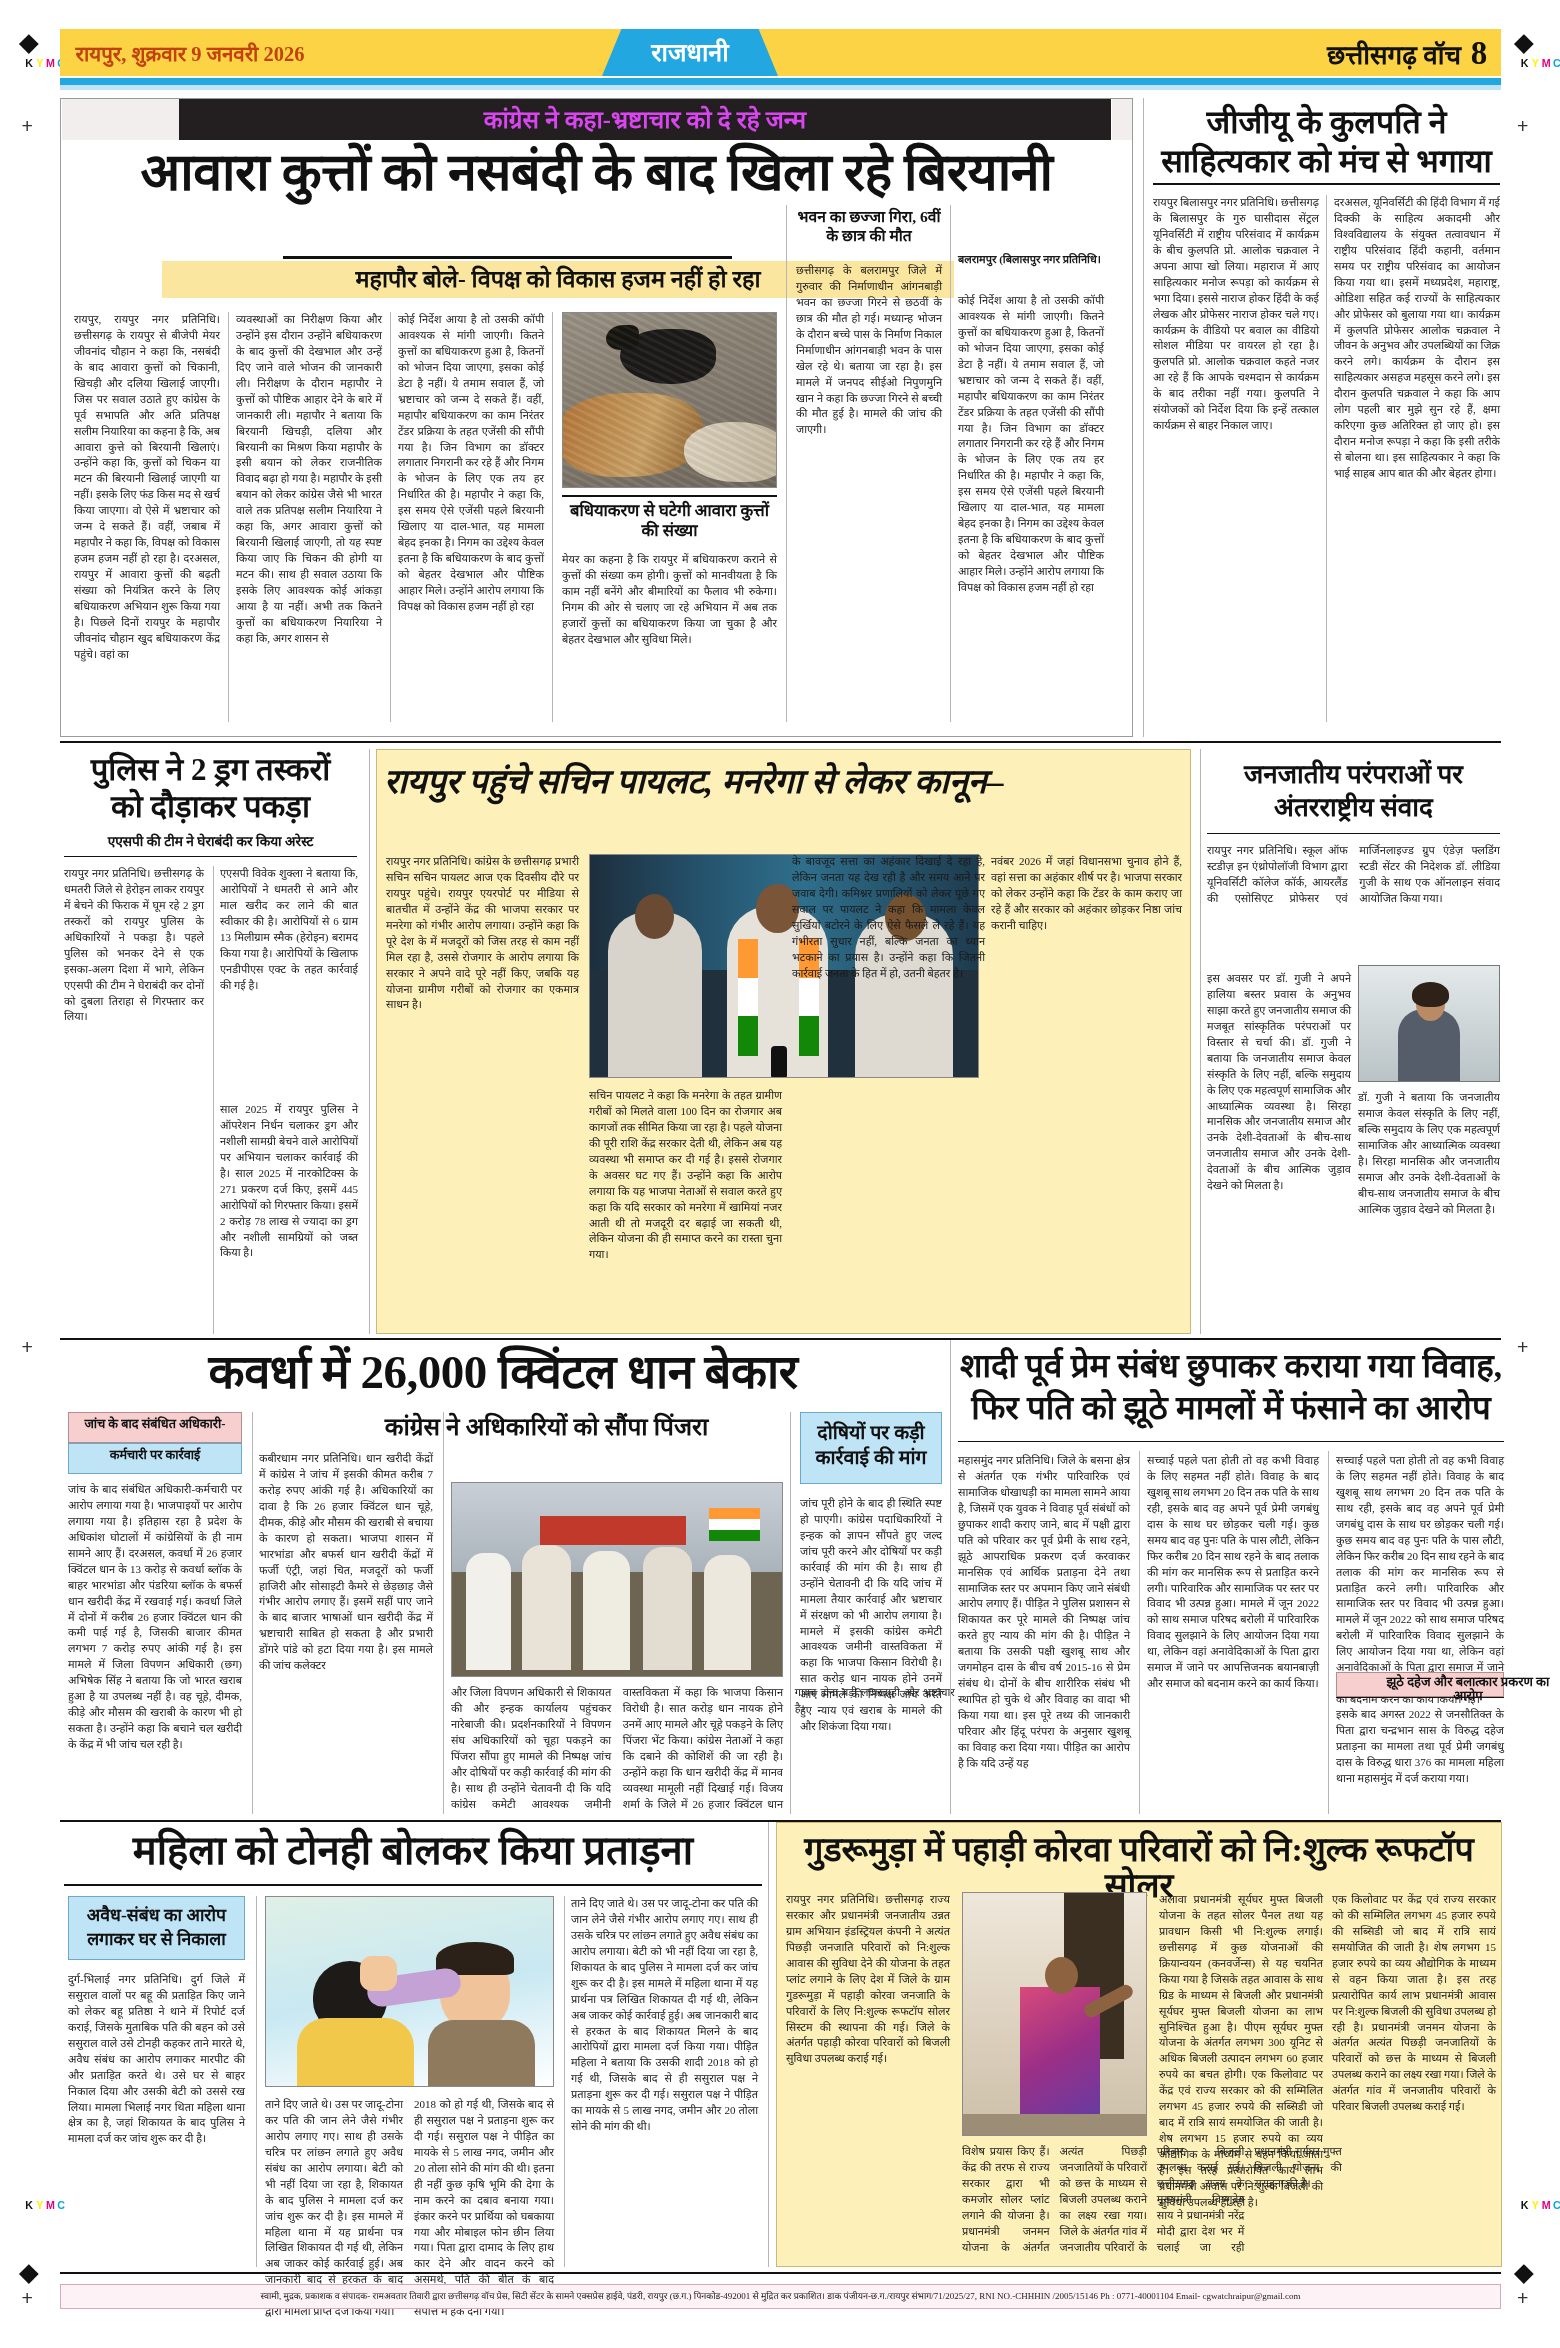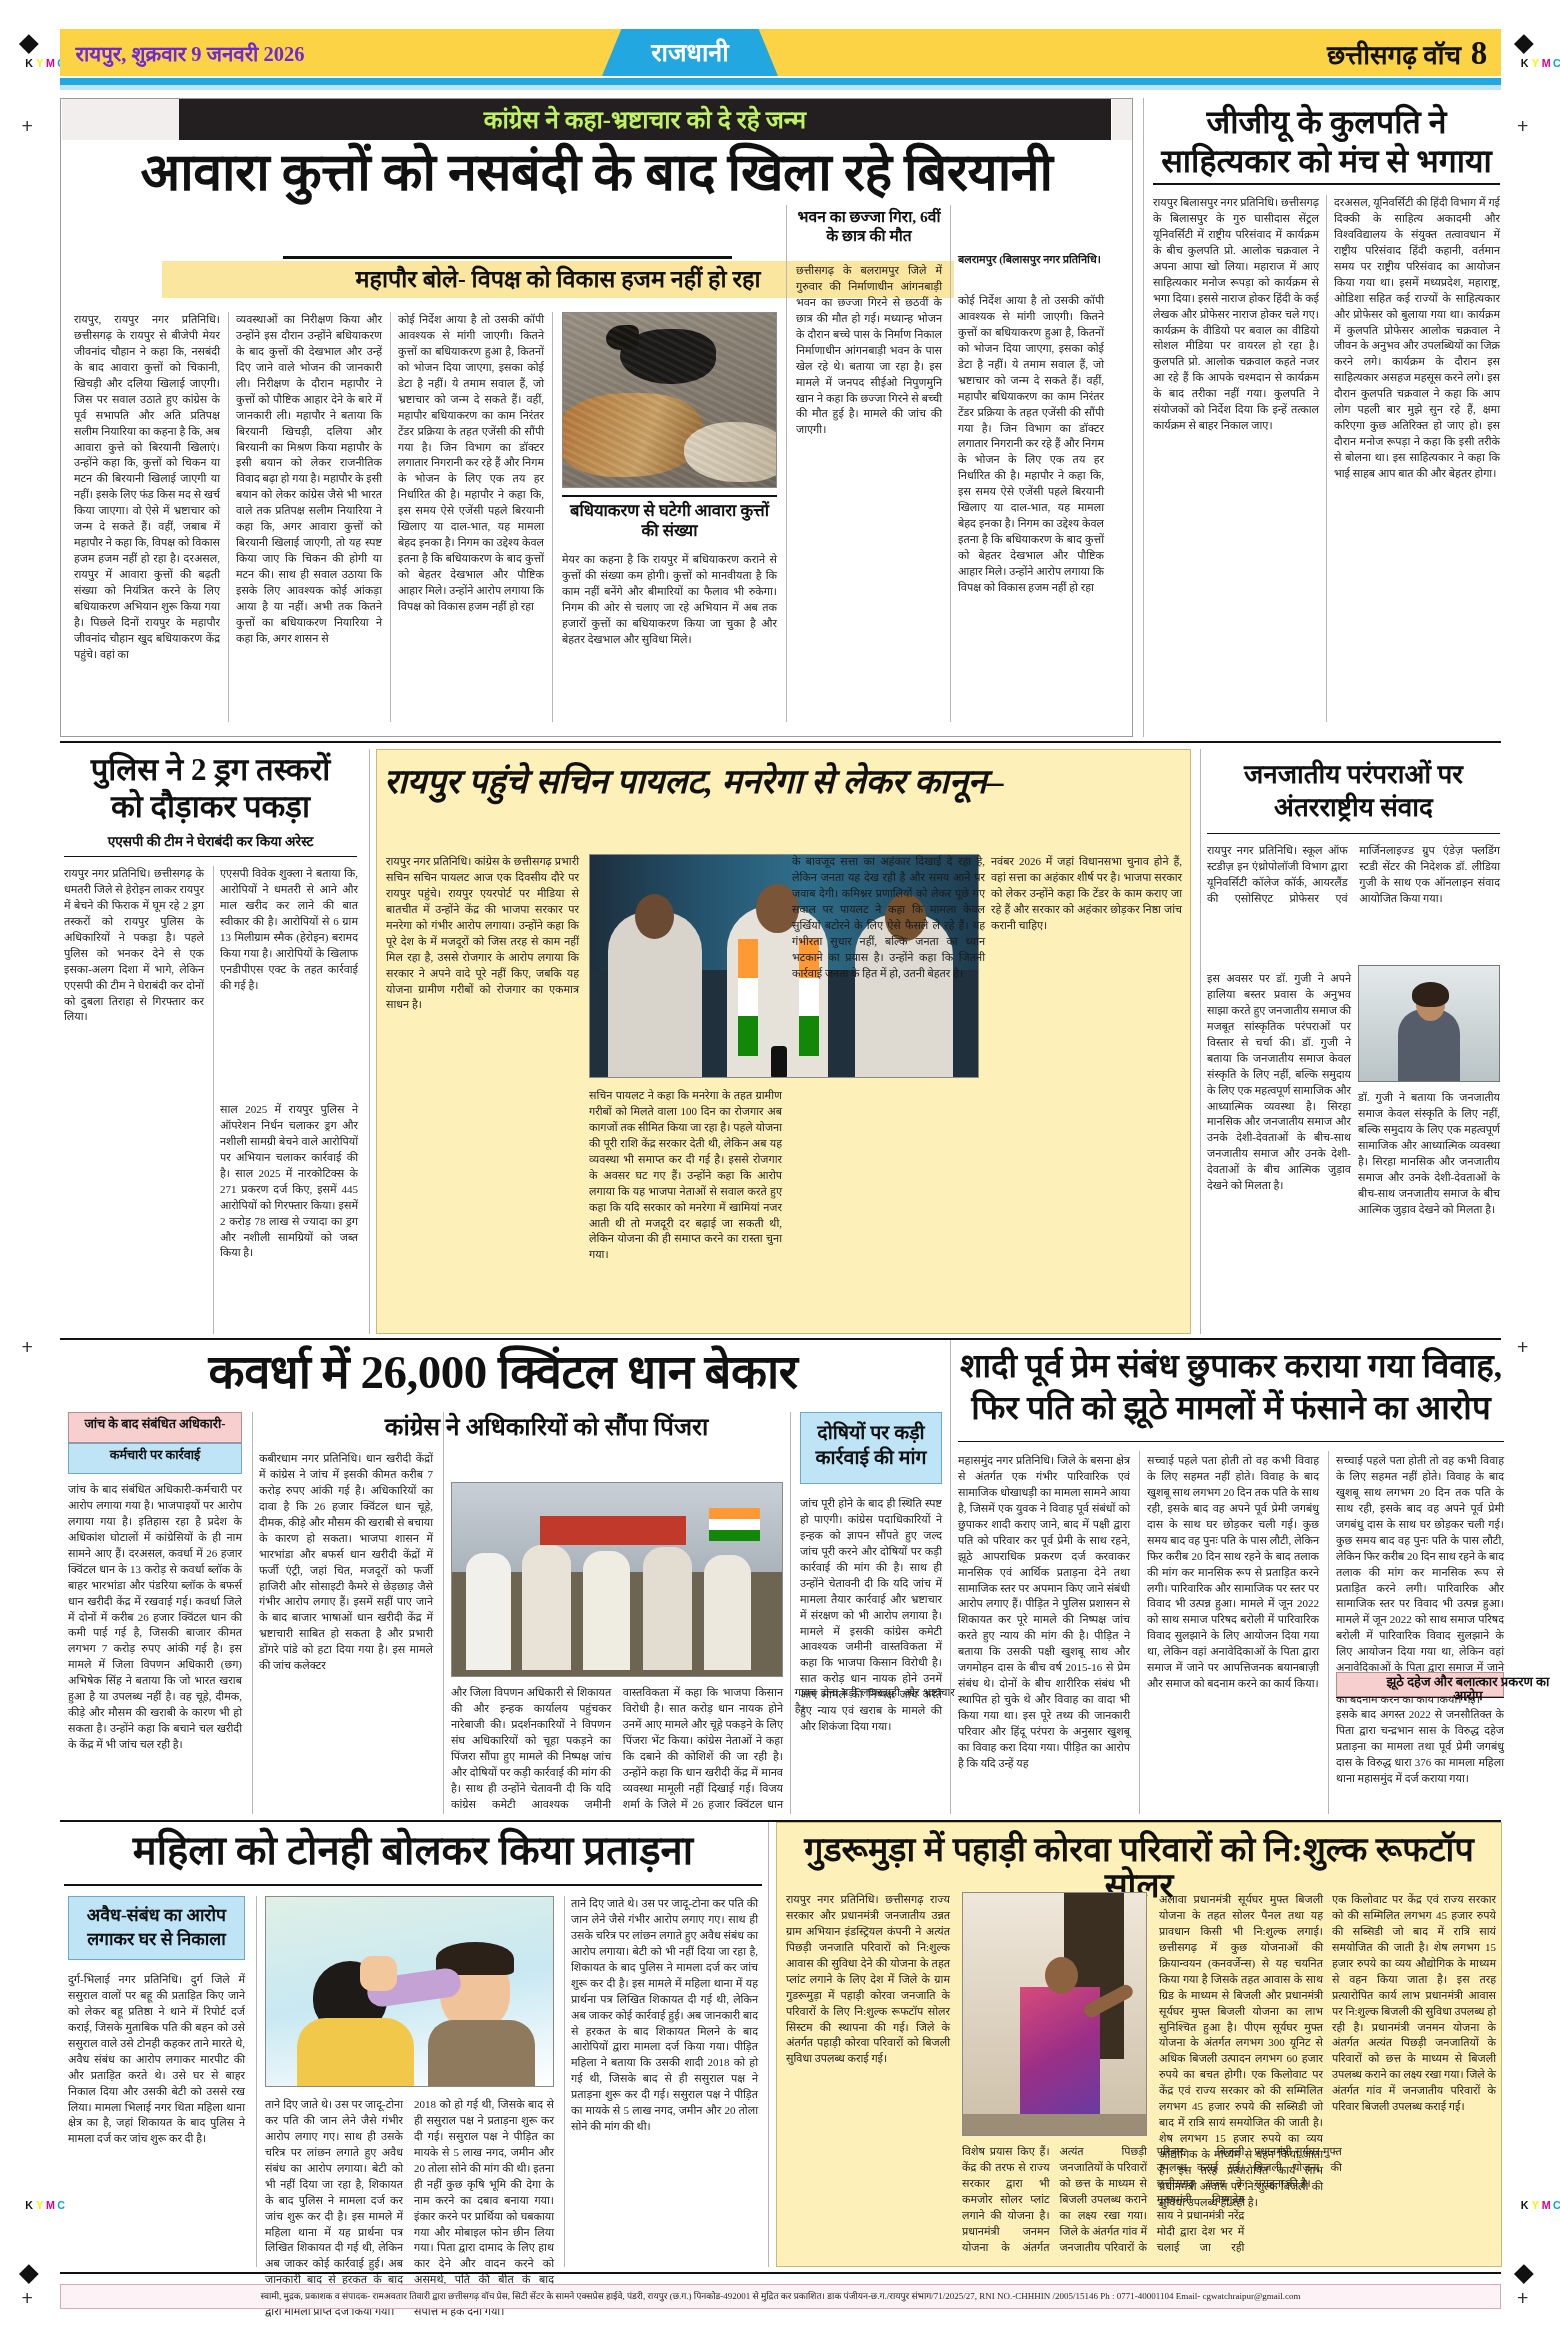--- a/index.html
+++ b/index.html
@@ -17,41 +17,41 @@
     font-size: 10.7px; font-weight: bold; letter-spacing: 0px;
     writing-mode: vertical-rl; text-orientation: upright; line-height: 1.0; }
   .cmyk span { display: block; }
   .c { color: #00a7e1; } .m { color: #e6007e; } .y { color: #fff200; } .k { color: #111; }
   .plus { position: absolute; font-size: 19.5px; color: #333; font-family: "Liberation Sans", sans-serif; }
 
   
   .masthead { position: absolute; left: 60px; top: 29px; width: 1441px; height: 47px;
     background: #fcd344; }
   .masthead .date { position: absolute; left: 15.6px; top: 9.8px; font-size: 20.5px;
-    font-weight: bold; color: #6d28d9; font-family: "Liberation Serif", serif; }
+    font-weight: bold; color: #c2410c; font-family: "Liberation Serif", serif; }
   .masthead .center-tab { position: absolute; left: 542px; top: 0px; width: 176px; height: 47px;
     background: #22a7e0; clip-path: polygon(11% 0, 89% 0, 100% 100%, 0% 100%); }
   .masthead .center-tab span { display: block; text-align: center; line-height: 47px;
     color: #fff; font-size: 25px; font-weight: bold; }
   .masthead .right { position: absolute; right: 13.7px; top: 5.9px; font-size: 26px;
     font-weight: bold; color: #111; }
   .masthead .right .pageno { font-size: 33px; margin-left: 9.8px; }
 
   .bluebar { position: absolute; left: 60px; top: 78px; width: 1441px; height: 6.8px; background: #22a7e0; }
   .bluebar2 { position: absolute; left: 60px; top: 85px; width: 1441px; height: 4.9px; background: #bfe4f6; }
 
   
   .hl { font-family: "Liberation Serif", "DejaVu Serif", serif; font-weight: bold;
     color: #111; line-height: 1.05; }
   .body-col { font-size: 11px; line-height: 1.45; text-align: justify;
     color: #1a1a1a; font-family: "Liberation Serif", serif; hyphens: auto; }
   .rule { background: #111; }
 
   
-  .strap { position: absolute; background: #231f20; color: #bef264;
+  .strap { position: absolute; background: #231f20; color: #d946ef;
     font-weight: bold; text-align: center; }
 
   
   .box { position: absolute; border: 1px solid #999; }
   .yellowbg { background: #fdf0b9; }
   .yellowbg2 { background: #fbe6a0; }
   .bluebox { background: #bfe4f6; border: 1px solid #6aa9c9; }
   .pinkbox { background: #f7cfcf; border: 1px solid #b78c8c; }
   .graybg { background: #f2eeee; }
 

